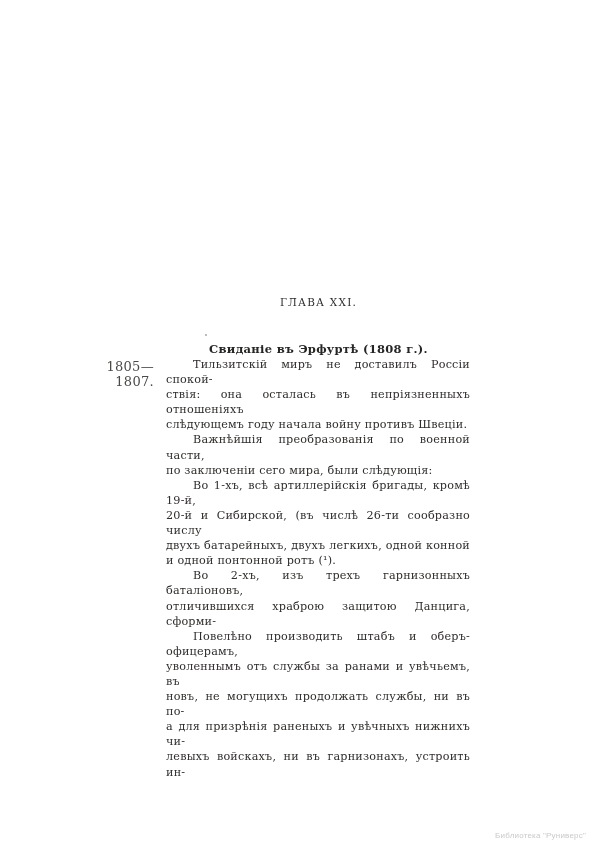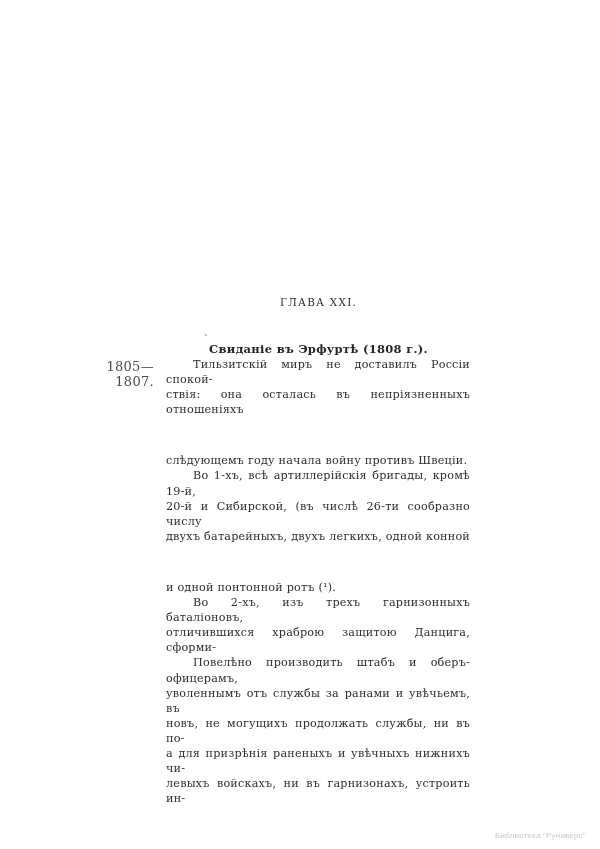--- a/index.html
+++ b/index.html
@@ -52,21 +52,21 @@
     line-height: 15.1px;
     letter-spacing: 0.2px;
     color: #2f2d2b;
   }
   .line {
     text-align: justify;
     text-align-last: justify;
     white-space: normal;
   }
   .line.first { text-indent: 27px; }
-  .line.last  { text-align-last: left; margin-top: 36px; }
+  .line.last  { text-align-last: left; }
   .scan-speck {
     position: absolute;
     top: 334px;
     left: 205px;
     width: 2px;
     height: 2px;
     border-radius: 50%;
     background: #a8a6a2;
   }
   .watermark {
@@ -91,20 +91,24 @@
 
   <div class="margin-note">1805—1807.</div>
 
   <div class="body-text">
       <div>
         <div class="line first">Тильзитскій миръ не доставилъ Россіи спокой-</div>
         <div class="line">ствія: она осталась въ непріязненныхъ отношеніяхъ</div>
         <div class="line last">слѣдующемъ году начала войну противъ Швеціи.</div>
       </div>
       <div>
+        <div class="line first">Важнѣйшія преобразованія по военной части,</div>
+        <div class="line last">по заключеніи сего мира, были слѣдующія:</div>
+      </div>
+      <div>
         <div class="line first">Во 1-хъ, всѣ артиллерійскія бригады, кромѣ 19-й,</div>
         <div class="line">20-й и Сибирской, (въ числѣ 26-ти сообразно числу</div>
         <div class="line">двухъ батарейныхъ, двухъ легкихъ, одной конной</div>
         <div class="line last">и одной понтонной ротъ (¹).</div>
       </div>
       <div>
         <div class="line first">Во 2-хъ, изъ трехъ гарнизонныхъ баталіоновъ,</div>
         <div class="line">отличившихся храброю защитою Данцига, сформи-</div>
       </div>
       <div>

